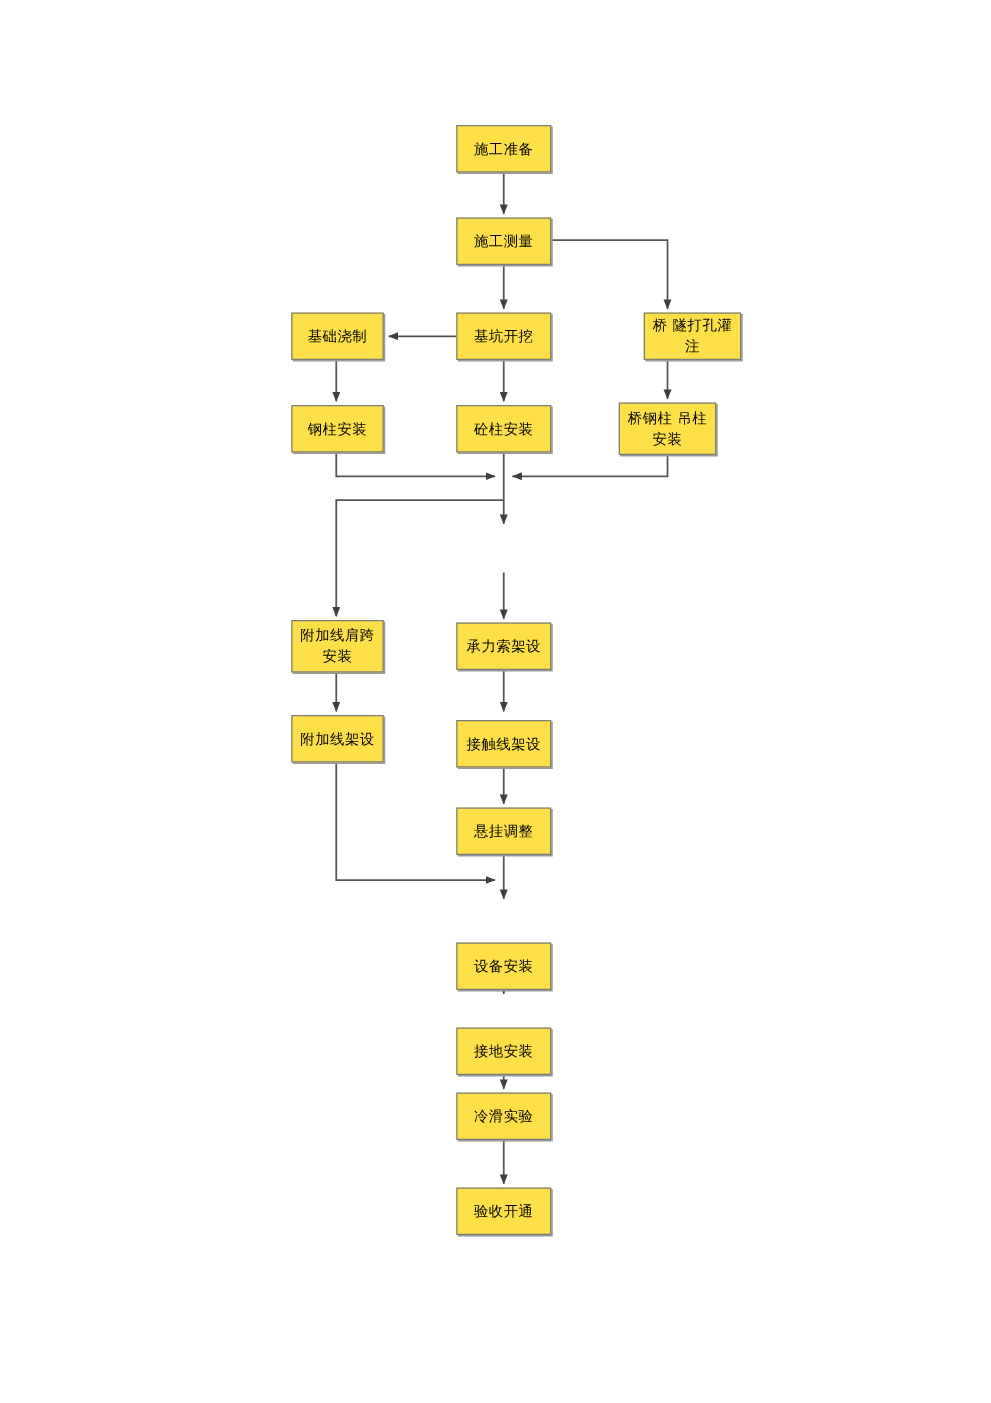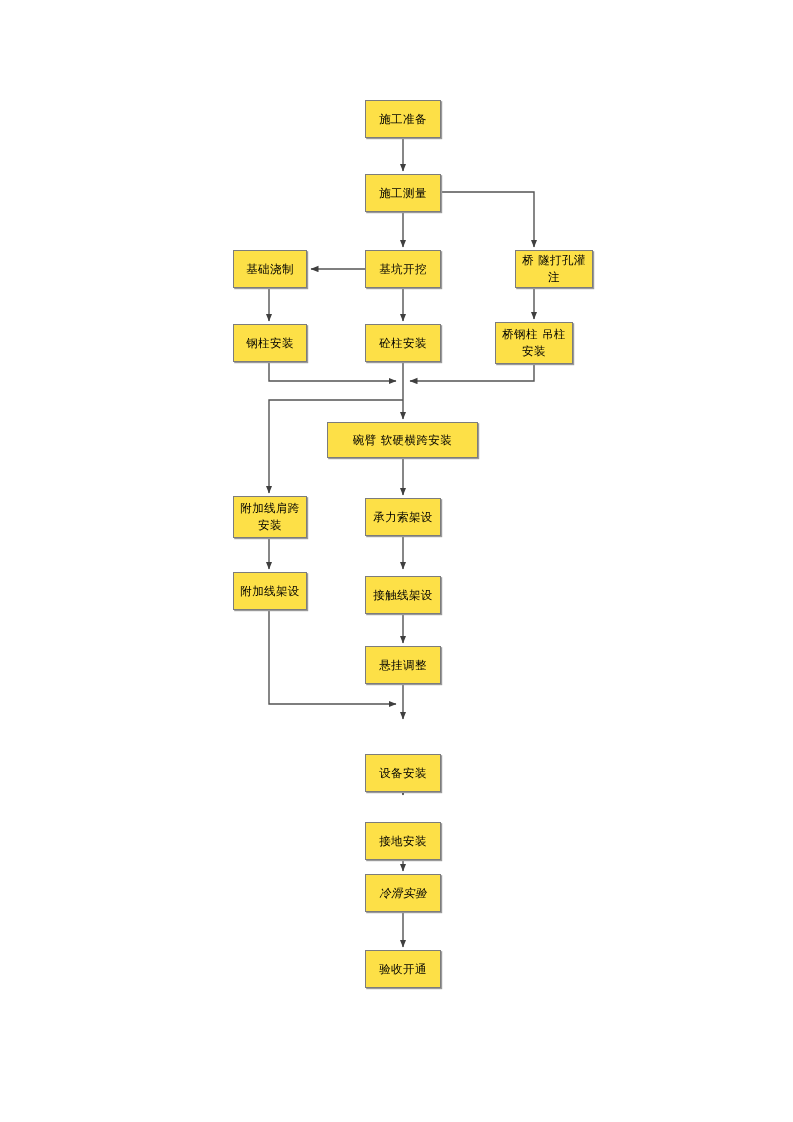--- a/index.html
+++ b/index.html
@@ -127,23 +127,20 @@
   </div>
 
   <div class="node" style="left:365px; top:324px; width:76px; height:38px;">
     <span>砼柱安装</span>
   </div>
 
   <div class="node" style="left:495px; top:322px; width:78px; height:42px;">
     <span>桥钢柱 吊柱安装</span>
   </div>
 
-  <div class="node" style="left:327px; top:422px; width:151px; height:36px;">
-    <span>碗臂 软硬横跨安装</span>
-  </div>
 
   <div class="node" style="left:233px; top:496px; width:74px; height:42px;">
     <span>附加线肩跨安装</span>
   </div>
 
   <div class="node" style="left:365px; top:498px; width:76px; height:38px;">
     <span>承力索架设</span>
   </div>
 
   <div class="node" style="left:233px; top:572px; width:74px; height:38px;">
@@ -159,21 +156,21 @@
   </div>
 
   <div class="node" style="left:365px; top:722px; width:76px; height:38px;margin-top:32px;">
     <span>设备安装</span>
   </div>
 
   <div class="node" style="left:365px; top:822px; width:76px; height:38px;">
     <span>接地安装</span>
   </div>
 
-  <div class="node" style="left:365px; top:874px; width:76px; height:38px;font-style:italic;">
+  <div class="node" style="left:365px; top:874px; width:76px; height:38px;">
     <span>冷滑实验</span>
   </div>
 
   <div class="node" style="left:365px; top:950px; width:76px; height:38px;">
     <span>验收开通</span>
   </div>
 
 </div>
 
 </body></html>

